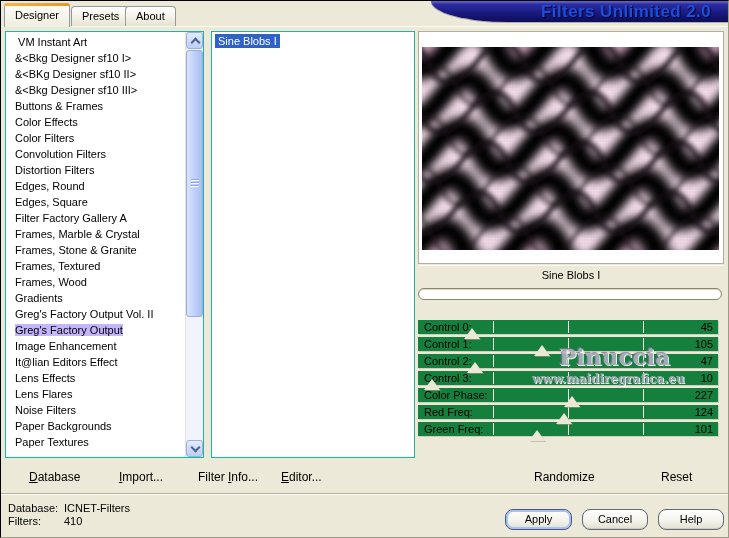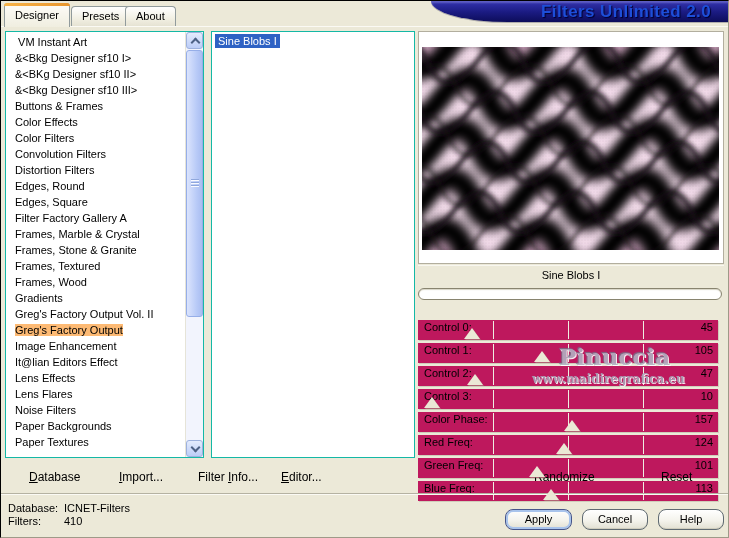--- a/index.html
+++ b/index.html
@@ -22,21 +22,21 @@
   #banner{position:absolute;top:0;right:0;width:297px;height:21px;
           background:linear-gradient(180deg,#3434b0,#1a1a80 55%,#0d0d5a);
           border-bottom-left-radius:80px 22px;
           box-shadow:inset 1px 2px 2px rgba(150,150,225,.45), 0 1px 0 rgba(0,0,40,.25);}
   #banner-text{position:absolute;right:17px;top:1px;font-size:17px;font-weight:bold;
           color:#1d4ed8;letter-spacing:.4px;text-shadow:1px 1px 1px #000030;}
   
   .listbox{position:absolute;top:30px;height:427px;background:#fff;border:1px solid #14b8a6;box-sizing:border-box;}
   #catlist{left:4px;width:199px;padding-top:2px;}
   .cat-item{height:16px;line-height:16px;padding-left:9px;white-space:pre;overflow:hidden;}
-  .cat-item .hl{background:#fdba74;}
+  .cat-item .hl{background:#c4b5fd;}
   #filterlist{left:210px;width:204px;}
   .filter-item{padding:2px 0 0 3px;}
   .filter-item span{display:inline-block;line-height:14px;padding:0 3px;}
   .filter-item.sel span{background:#2e62c4;color:#fff;}
   
   #vscroll{position:absolute;right:0;top:0;width:17px;height:100%;background:#f2f4fd;border-left:1px solid #e6e4d8;}
   .sb-btn{position:absolute;left:0;width:17px;height:17px;box-sizing:border-box;
           background:linear-gradient(#e3ebfd,#bccdf7);border:1px solid #9db1dd;border-radius:3px;}
   .sb-btn::after{content:'';position:absolute;left:5px;width:5px;height:5px;border:0 solid #4d6185;}
   #sb-up{top:0;} #sb-up::after{top:6px;border-top-width:2px;border-left-width:2px;transform:rotate(45deg);}
@@ -48,21 +48,21 @@
   
   #preview-panel{position:absolute;left:417px;top:30px;width:306px;height:233px;background:#fff;
           border:1px solid #b2ae9e;box-sizing:border-box;}
   #preview-img{position:absolute;left:3px;top:15px;width:297px;height:203px;display:block;}
   #filter-title{position:absolute;left:417px;top:264px;width:306px;height:19px;line-height:19px;
           text-align:center;background:#ece9d8;border-top:1px solid #f8f7f0;}
   #progress{position:absolute;left:417px;top:287px;width:304px;height:12px;box-sizing:border-box;
           background:#fff;border:1px solid #88846f;border-radius:6px;box-shadow:inset 0 1px 1px #d8d5c6;}
   
   #controls{position:absolute;left:417px;top:319px;width:300px;}
-  .slider-row{position:relative;height:20px;margin-bottom:3px;background:#be185d;
+  .slider-row{position:relative;height:14px;margin-bottom:3px;background:#15803d;
           box-shadow:1px 1px 0 rgba(175,170,150,.45);}
   .slider-row::before{content:'';position:absolute;left:75px;top:1px;bottom:1px;width:1px;
           background:#efede1;box-shadow:75px 0 0 #efede1,150px 0 0 #efede1;}
   .ctl-label{position:absolute;left:6px;line-height:14px;}
   .ctl-value{position:absolute;right:5px;line-height:14px;}
   .tri{position:absolute;top:8px;width:0;height:0;transform:translateX(-50%);z-index:3;
           border-left:8px solid transparent;border-right:8px solid transparent;border-bottom:11px solid #ebe8d5;
           filter:drop-shadow(1px 1px 0 rgba(165,160,135,.55));}
   
   #wm-name{position:absolute;left:558px;top:342px;z-index:5;font-family:"DejaVu Serif",serif;
@@ -212,37 +212,32 @@
         <span class="ctl-value">47</span>
         <span class="tri" style="left: 56.5569px;"></span>
       </div>
       <div class="slider-row">
         <span class="ctl-label">Control 3:</span>
         <span class="ctl-value">10</span>
         <span class="tri" style="left: 13.6078px;"></span>
       </div>
       <div class="slider-row">
         <span class="ctl-label">Color Phase:</span>
-        <span class="ctl-value">157</span>
+        <span class="ctl-value">227</span>
         <span class="tri" style="left: 154.063px;"></span>
       </div>
       <div class="slider-row">
         <span class="ctl-label">Red Freq:</span>
         <span class="ctl-value">124</span>
         <span class="tri" style="left: 145.937px;"></span>
       </div>
       <div class="slider-row">
         <span class="ctl-label">Green Freq:</span>
         <span class="ctl-value">101</span>
         <span class="tri" style="left: 119.239px;"></span>
-      </div>
-      <div class="slider-row">
-        <span class="ctl-label">Blue Freq:</span>
-        <span class="ctl-value">113</span>
-        <span class="tri" style="left: 133.169px;"></span>
       </div>
     </div>
 
   <div id="wm-name">Pinuccia</div>
   <div id="wm-url">www.maidiregrafica.eu</div>
 
   <div class="tool-btn" id="btn-database"><span></span><span class="mn">D</span><span>atabase</span></div>
   <div class="tool-btn" id="btn-import"><span></span><span class="mn">I</span><span>mport...</span></div>
   <div class="tool-btn" id="btn-filterinfo"><span>Filter </span><span class="mn">I</span><span>nfo...</span></div>
   <div class="tool-btn" id="btn-editor"><span></span><span class="mn">E</span><span>ditor...</span></div>

